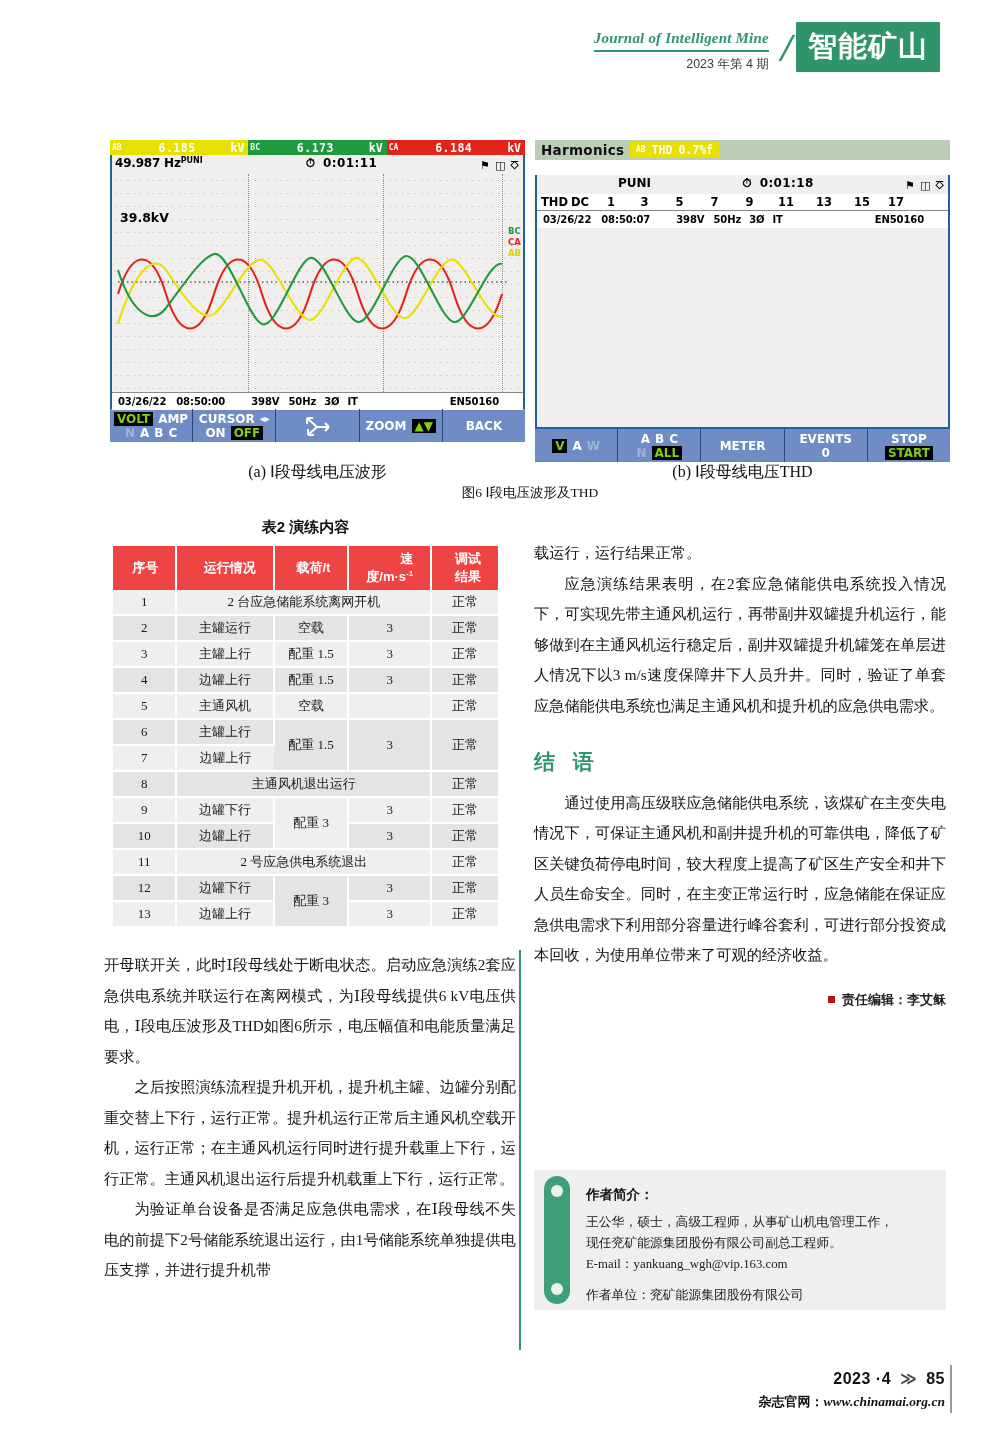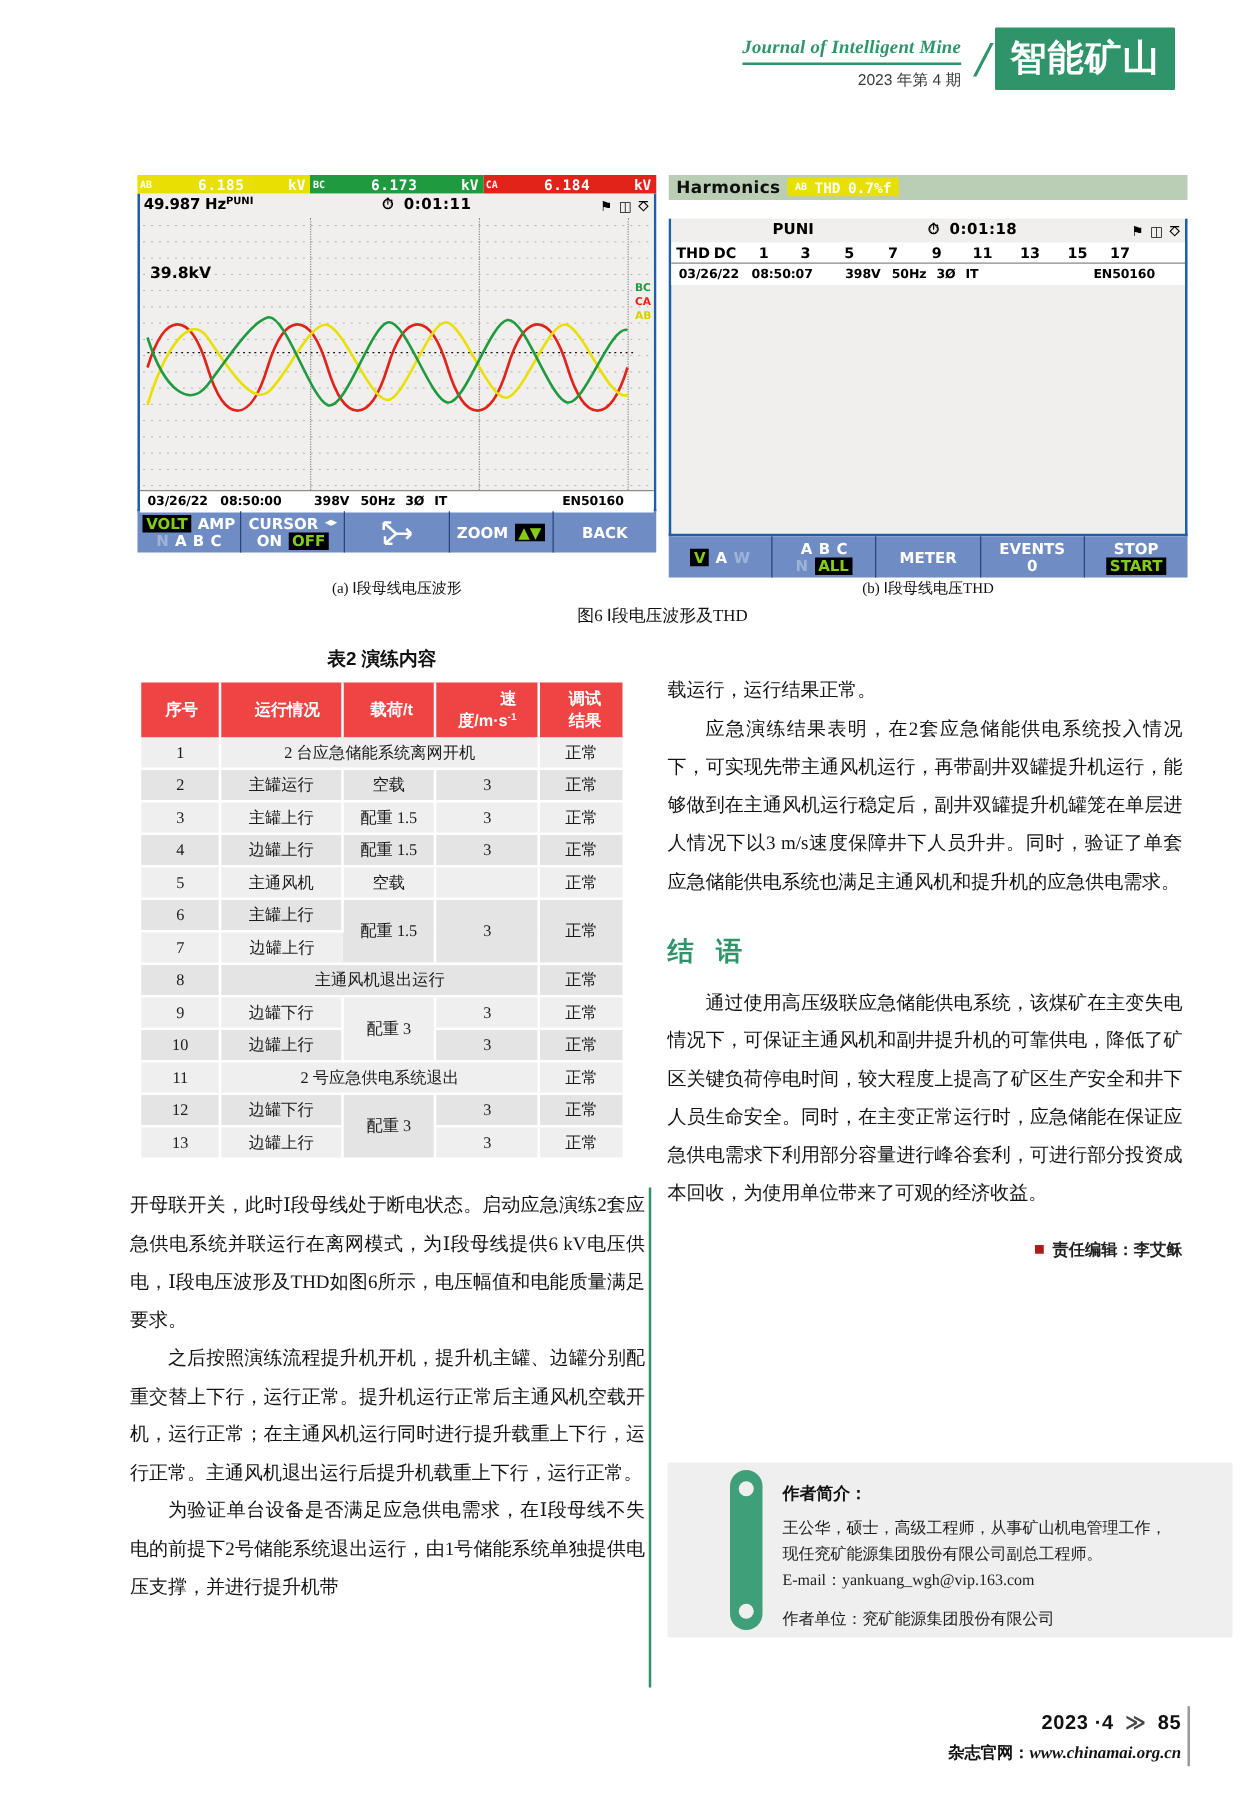--- a/index.html
+++ b/index.html
@@ -110,21 +110,21 @@
     letter-spacing:.5px;}
   .h-axisnums{display:flex;align-items:center;height:16px;background:#ffffff;
     font-family:"DejaVu Sans",sans-serif;font-weight:bold;font-size:11.5px;
     color:#000;padding:0 4px;}
   .h-axisnums .n{text-align:center;}
   .thdbadge{position:absolute;left:95px;top:16px;height:15px;background:#e8e000;
     color:#fff;font-family:"DejaVu Sans Mono",monospace;font-weight:bold;font-size:11.5px;
     display:flex;align-items:center;padding:0 6px;gap:6px;}
   .thdbadge .tg{font-size:8px;}
 
-  .figcap{position:absolute;font-family:"Liberation Serif",serif;font-size:12px;color:#111;}
+  .figcap{position:absolute;font-family:"Liberation Serif",serif;font-size:16px;color:#111;}
   .figcap-a{left:110px;top:462px;width:415px;text-align:center;}
   .figcap-b{left:535px;top:462px;width:415px;text-align:center;}
   .figcap-main{left:110px;top:484px;width:840px;text-align:center;font-size:13.5px;}
 
   
   .tbl-title{position:absolute;left:113px;top:518px;width:385px;text-align:center;
     font-family:"Liberation Sans","DejaVu Sans",sans-serif;font-weight:bold;font-size:15px;color:#111;}
   table.demo{position:absolute;left:113px;top:546px;width:385px;border-collapse:collapse;
     font-family:"Liberation Serif",serif;font-size:12.5px;}
   table.demo th{background:#ef4444;color:#fff;font-weight:bold;font-size:13px;
@@ -150,21 +150,21 @@
   .sec-head{font-family:"Liberation Sans","DejaVu Sans",sans-serif;font-weight:bold;
     font-size:21px;color:#2f9469;letter-spacing:6px;margin:26px 0 10px 0;}
 
   .editor{text-align:right;font-family:"Liberation Sans","DejaVu Sans",sans-serif;
     font-size:13px;font-weight:bold;color:#222;margin-top:14px;}
   .editor .sq{display:inline-block;width:7px;height:7px;background:#b01a1a;
     margin-right:7px;vertical-align:1px;}
 
   
   .authorbox{position:absolute;left:534px;top:1170px;width:412px;height:140px;
-    background:#efefef;display:flex;padding-left:40px;}
+    background:#efefef;display:flex;}
   .ab-bar{width:26px;background:#3f9f78;margin:6px 0 6px 10px;border-radius:13px;
     position:relative;}
   .ab-dot{position:absolute;left:7px;width:12px;height:12px;border-radius:50%;
     background:#efefef;}
   .ab-dot.t{top:9px;}
   .ab-dot.b{bottom:9px;}
   .ab-body{flex:1;padding:14px 14px 0 16px;font-family:"Liberation Serif",serif;
     font-size:12.8px;line-height:21px;color:#1c1c1c;}
   .ab-title{font-family:"Liberation Sans","DejaVu Sans",sans-serif;font-weight:bold;
     font-size:13.5px;margin-bottom:7px;color:#111;}

